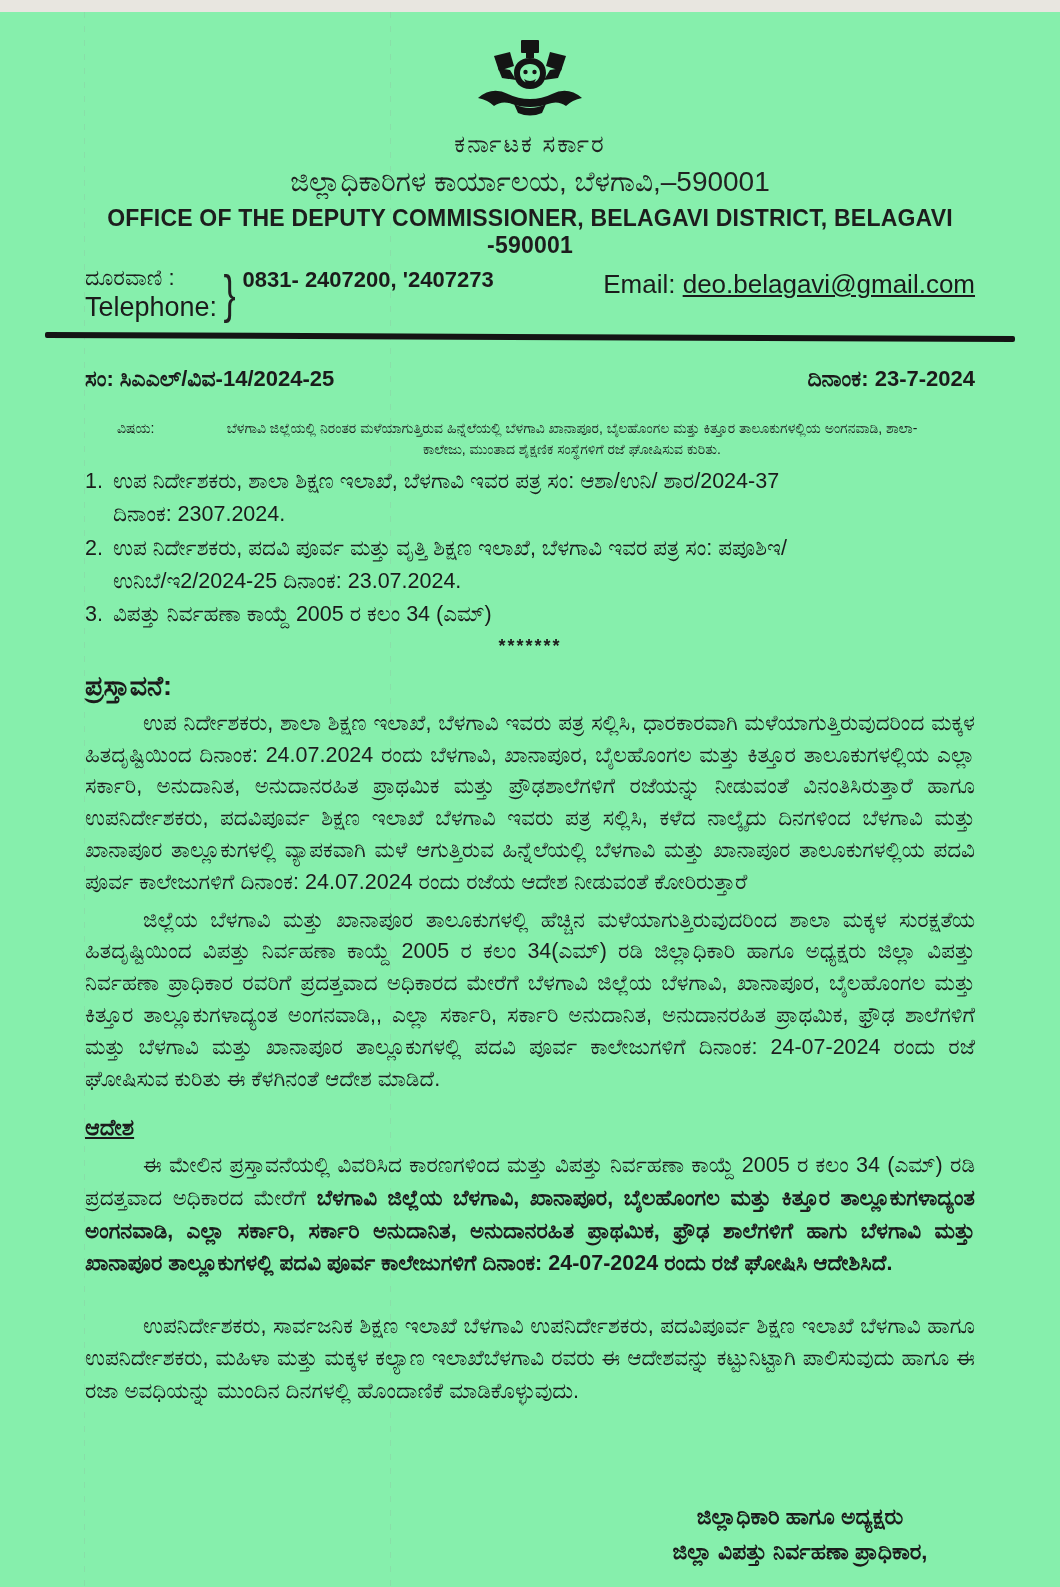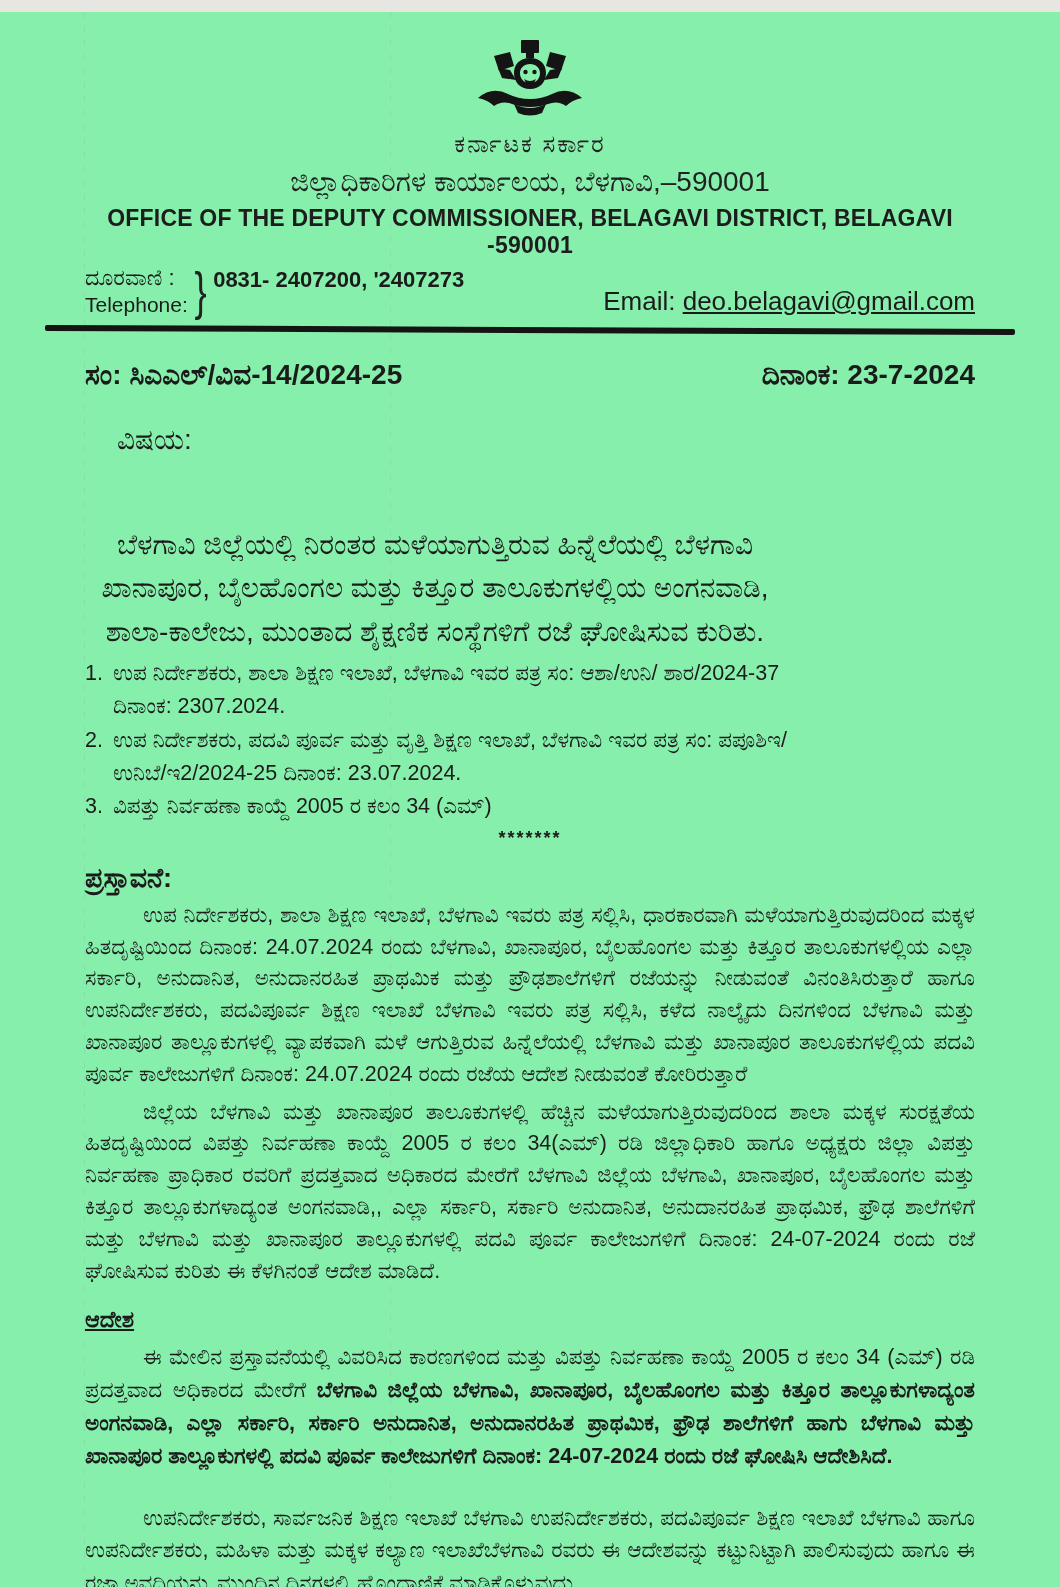--- a/index.html
+++ b/index.html
@@ -15,42 +15,42 @@
     position: relative;
     overflow: hidden;
   }
   
   .letterhead { text-align: center; }
   .emblem-wrap { display: flex; justify-content: center; margin-bottom: 6px; }
   .govt-line { font-size: 24px; letter-spacing: 2px; color: #222; }
   .office-kn { font-size: 28px; margin-top: 8px; color: #222; }
   .office-en { font-size: 23px; font-weight: 600; margin-top: 6px; letter-spacing: 0.2px; color: #1d1d1d; }
   .contact-row {
-    display: flex; justify-content: space-between; align-items: flex-end;
+    display: flex; justify-content: space-between; align-items: flex-start;
     margin-top: 6px; font-size: 22px; text-align: left;
   }
   .phone-block { display: flex; align-items: center; gap: 4px; }
   .phone-labels { display: flex; flex-direction: column; line-height: 1.2; }
   .phone-label-kn { font-size: 22px; }
-  .phone-label-en { font-size: 21px; }
+  .phone-label-en { font-size: 27px; }
   .brace { font-size: 52px; font-weight: 300; transform: scaleX(0.7); color: #222; line-height: 1; }
   .phone-numbers { font-size: 22px; font-weight: 600; align-self: flex-start; margin-top: 2px; }
   .email-block { font-size: 26px; margin-top: 4px; }
   .email-value { text-decoration: underline; }
   .rule {
     height: 6px; background: #141414; margin: 10px -40px 0 -40px;
     transform: rotate(0.25deg); border-radius: 2px;
   }
   
   .meta-row {
     display: flex; justify-content: space-between;
-    margin-top: 26px; font-size: 28px; font-weight: 600; align-items: flex-end;
+    margin-top: 26px; font-size: 22px; font-weight: 600; align-items: flex-end;
   }
   
-  .subject-row { display: flex; margin-top: 26px; font-size: 28px; line-height: 1.55; flex-direction: column; }
+  .subject-row { display: flex; margin-top: 26px; font-size: 14px; line-height: 1.55; }
   .subject-label { flex: 0 0 105px; margin-left: 32px; }
   .subject-text { width: 700px; text-align: center; }
   .ref-row { display: flex; margin-top: 4px; font-size: 21.5px; line-height: 1.55; }
   .ref-label { flex: 0 0 108px; margin-left: 28px; }
   .ref-items { width: 740px; }
   .ref-item { display: flex; }
   .ref-num { flex: 0 0 28px; }
   .ref-text { flex: 1; }
   .stars { text-align: center; font-size: 18px; letter-spacing: 2px; margin-top: 4px; font-weight: 700; }
   

